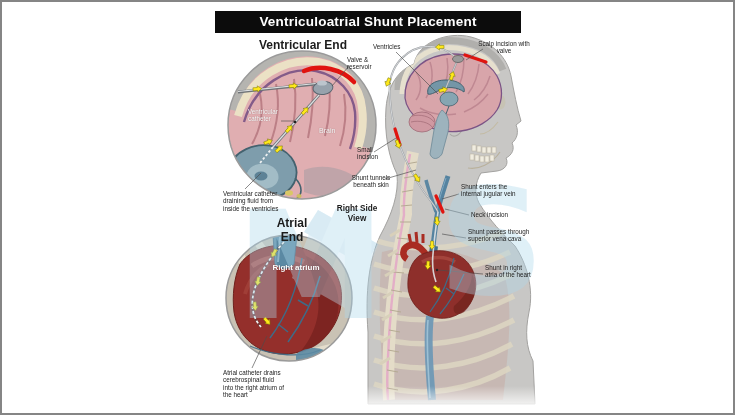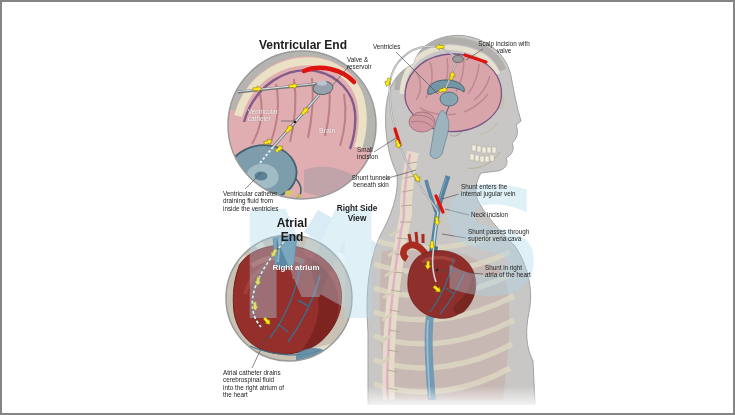--- a/index.html
+++ b/index.html
@@ -297,20 +297,21 @@
     <circle cx="435" cy="268" r="1.2" fill="#222"></circle>
 
     <g opacity="0.38">
       <polygon points="316,208 376,242 350,310 290,276" fill="#c2e2f2"></polygon>
       <polygon points="316,208 376,242 362,264 302,230" fill="#9ccde4"></polygon>
       <text x="234" y="316" font-family="DejaVu Sans, sans-serif" font-weight="bold" font-size="150" fill="#aed8ec">M</text>
       <text x="436" y="292" font-family="DejaVu Sans, sans-serif" font-weight="bold" font-size="148" fill="#aed8ec">S</text>
     </g>
   </svg>
 
+  <div class="titlebar">Ventriculoatrial Shunt Placement</div>
 
   <div class="lbl b h1 c" style="left:253px;top:36px;width:96px;">Ventricular End</div>
   <div class="lbl" style="left:345px;top:54px;width:36px;">Valve &amp; reservoir</div>
   <div class="lbl" style="left:371px;top:41px;width:40px;">Ventricles</div>
   <div class="lbl c" style="left:476px;top:38px;width:52px;">Scalp incision with valve</div>
   <div class="lbl white" style="left:246px;top:106px;width:42px;">Ventricular catheter</div>
   <div class="lbl white" style="left:317px;top:125px;width:28px;font-size:7px;">Brain</div>
   <div class="lbl" style="left:355px;top:144px;width:32px;">Small incision</div>
   <div class="lbl" style="left:221px;top:188px;width:58px;">Ventricular catheter draining fluid from inside the ventricles</div>
   <div class="lbl c" style="left:343px;top:172px;width:52px;">Shunt tunnels beneath skin</div>

